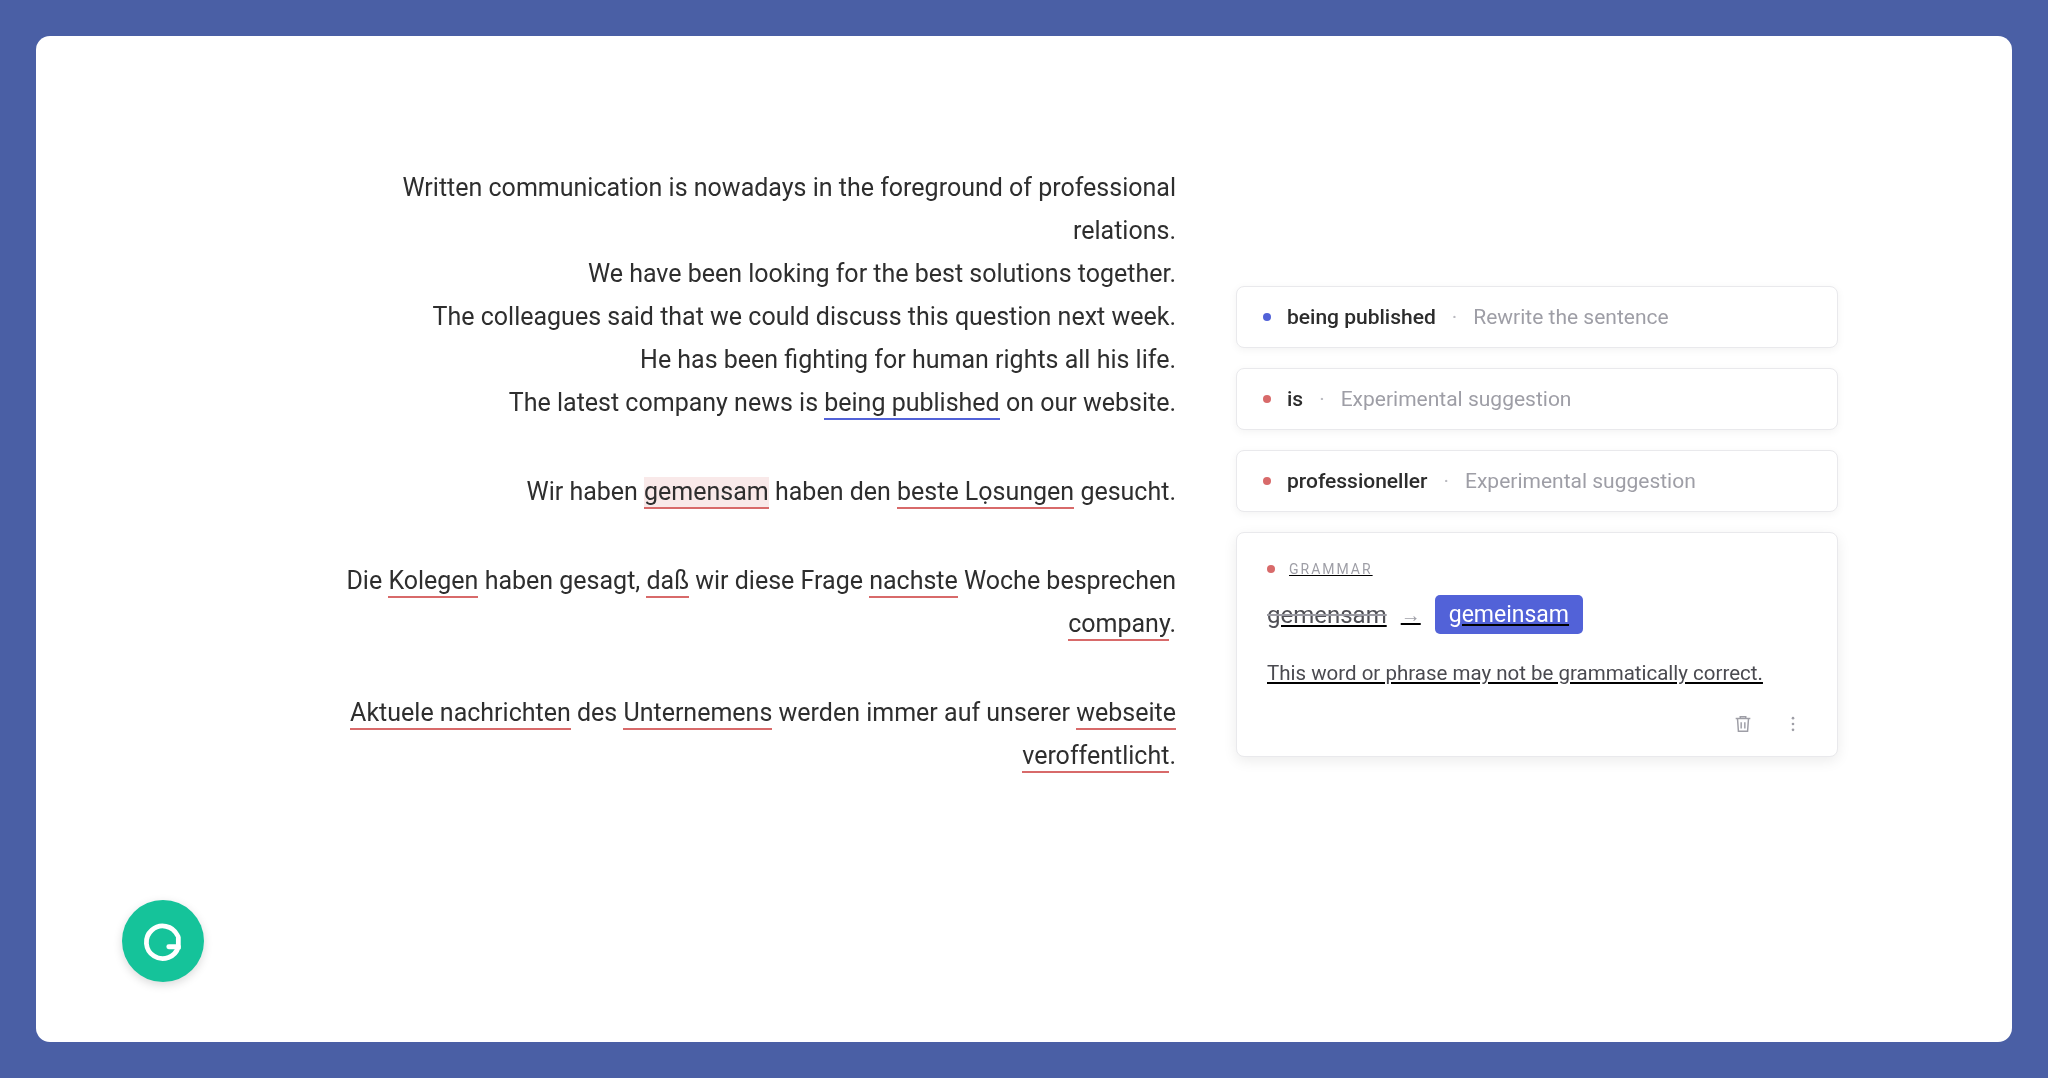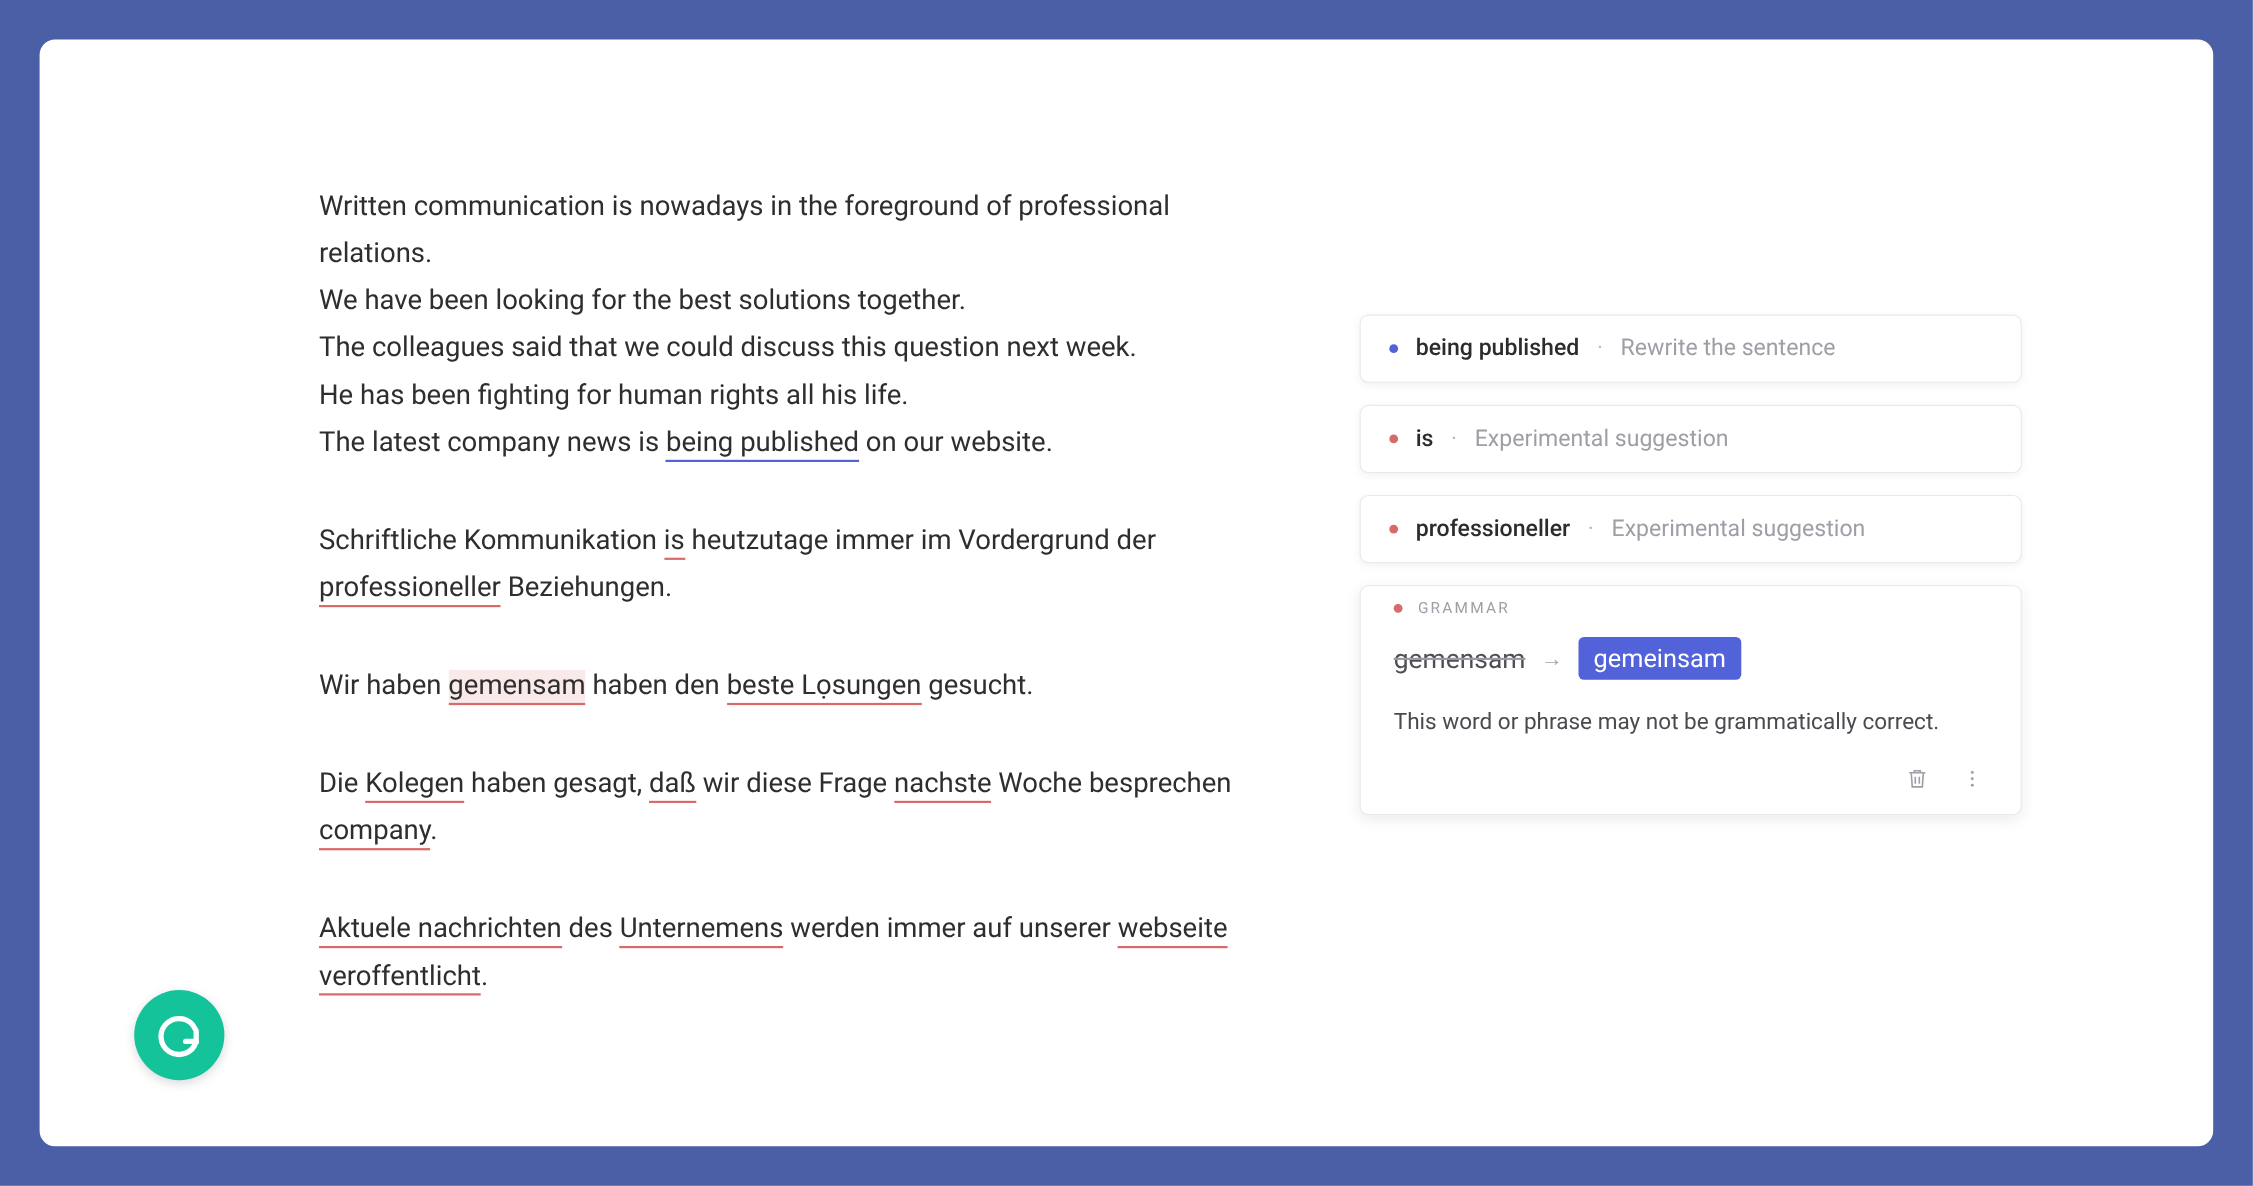--- a/index.html
+++ b/index.html
@@ -20,20 +20,21 @@
     display: flex;
     overflow: hidden;
   }
   .editor {
     flex: 1 1 auto;
     padding: 130px 60px 60px 254px;
     font-size: 25px;
     line-height: 1.72;
     color: #2e2e2e;
     max-width: 1200px;
+    text-align: right;
   }
   .editor p { margin: 0; }
   .para-group + .para-group { margin-top: 46px; }
   .u-blue {
     border-bottom: 2px solid #5262d8;
     padding-bottom: 1px;
   }
   .u-red {
     border-bottom: 2px solid #d86a6a;
     padding-bottom: 1px;
@@ -71,22 +72,23 @@
   .dot-red  { background: #d86a6a; }
   .card-word { color: #2c2c2c; font-weight: 500; }
   .card-sep  { color: #b9b9bf; }
   .card-hint { color: #9e9ea6; }
 
   .card-expanded {
     background: #ffffff;
     border: 1px solid #e9e9ec;
     border-radius: 8px;
     box-shadow: 0 4px 14px rgba(0,0,0,0.08);
-    padding: 12px 30px 18px 30px;
+    padding: 28px 30px 18px 30px;
     position: relative;
+    text-decoration: underline;
   }
   .card-expanded .header {
     display: flex; align-items: center; gap: 14px;
     font-size: 14px; letter-spacing: 2px;
     color: #9e9ea6; text-transform: uppercase;
     margin-bottom: 18px;
   }
   .fix-line {
     display: flex; align-items: center; gap: 14px;
     font-size: 24px; margin-bottom: 24px;
@@ -147,25 +149,20 @@
       <p>Written communication is nowadays in the foreground of professional</p>
       <p>relations.</p>
       <p>We have been looking for the best solutions together.</p>
       <p>The colleagues said that we could discuss this question next week.</p>
       <p>He has been fighting for human rights all his life.</p>
       <p>
         <span>The latest company news is </span><span class="u-blue">being published</span><span> on our website.</span>
       </p>
     </div>
 
-    <div class="para-group">
-      <p>
-        <span>Schriftliche Kommunikation </span><span class="u-red">is</span><span> heutzutage immer im Vordergrund der </span><span class="u-red">professioneller</span><span> Beziehungen.</span>
-      </p>
-    </div>
 
     <div class="para-group">
       <p>
         <span>Wir haben </span><span class="hl-red">gemensam</span><span> haben den </span><span class="u-red">beste Lọsungen</span><span> gesucht.</span>
       </p>
     </div>
 
     <div class="para-group">
       <p>
         <span>Die </span><span class="u-red">Kolegen</span><span> haben gesagt, </span><span class="u-red">daß</span><span> wir diese Frage  </span><span class="u-red">nachste</span><span> Woche besprechen </span><span class="u-red">company</span><span>.</span>

